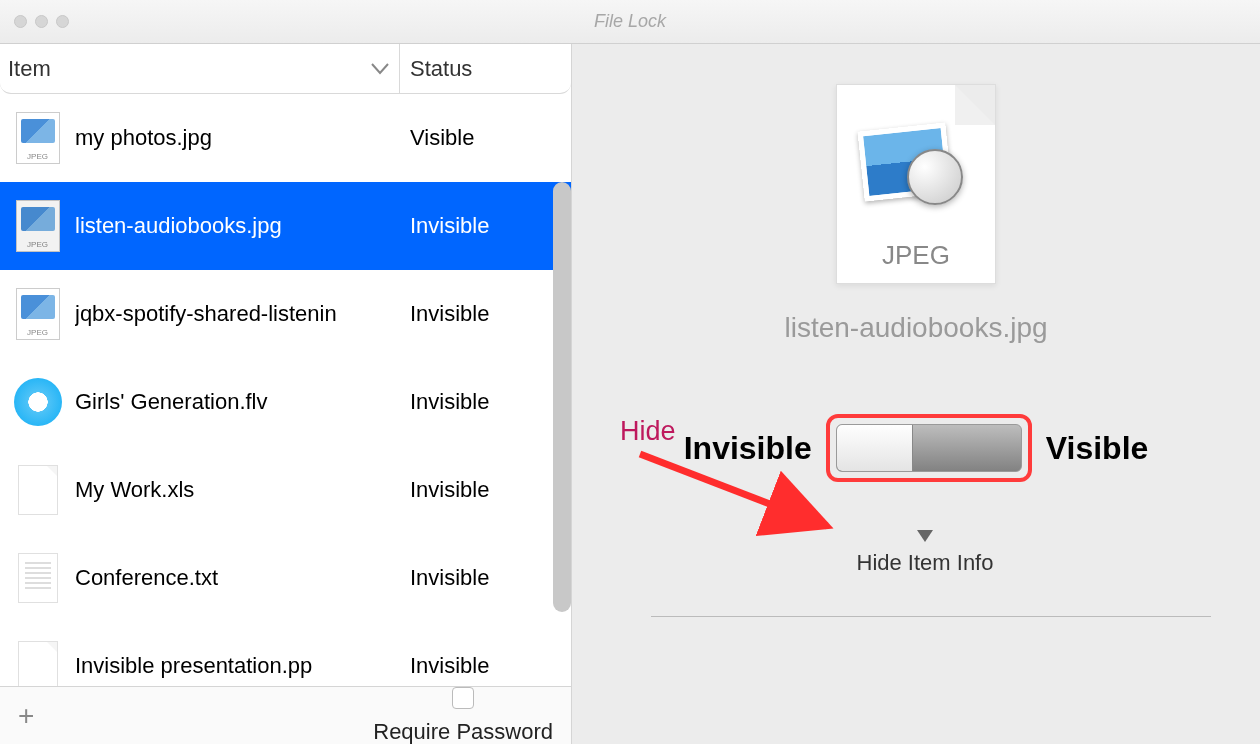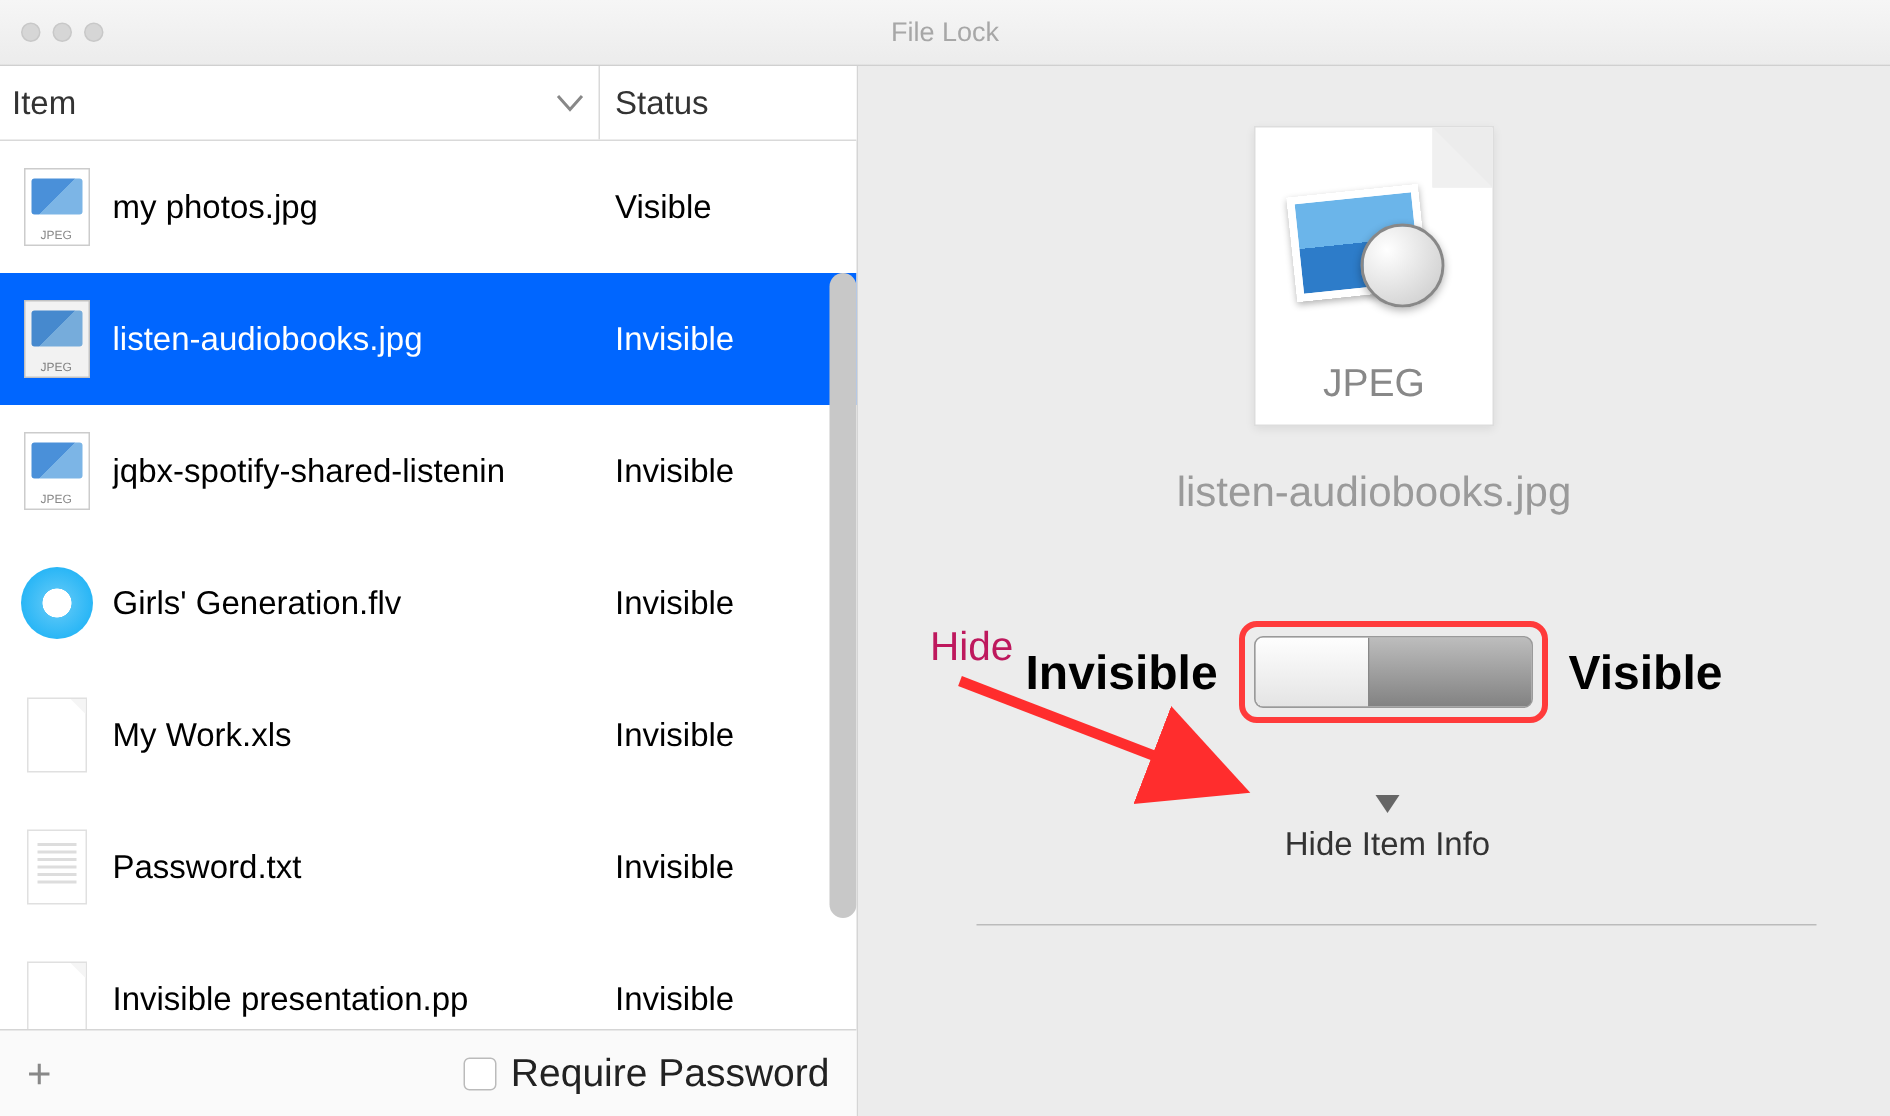--- a/index.html
+++ b/index.html
@@ -28,20 +28,21 @@
       border-radius: 50%;
       background: #d6d6d6;
       border: 1px solid #c8c8c8;
     }
     .window-title {
       position: absolute;
       left: 50%;
       transform: translateX(-50%);
       font-size: 18px;
       color: #a7a7a7;
+      font-style: italic;
     }
     .content {
       display: flex;
       height: 700px;
     }
     .left-panel {
       width: 572px;
       display: flex;
       flex-direction: column;
       border-right: 1px solid #d5d5d5;
@@ -49,20 +50,21 @@
       position: relative;
     }
     .table-header {
       display: flex;
       align-items: center;
       border-bottom: 1px solid #d9d9d9;
       height: 50px;
       font-size: 22px;
       color: #333;
       background: #fff;
+      border-radius: 11px;
     }
     .th-item {
       width: 400px;
       padding-left: 8px;
       display: flex;
       align-items: center;
       justify-content: space-between;
       border-right: 1px solid #d9d9d9;
       height: 100%;
     }
@@ -190,22 +192,23 @@
     .add-btn {
       font-size: 28px;
       color: #888;
       font-weight: 200;
       cursor: pointer;
     }
     .require-pw {
       display: flex;
       align-items: center;
       gap: 10px;
-      font-size: 26px;
+      font-size: 22px;
       color: #222;
+      flex-direction: column;
     }
     .checkbox {
       width: 22px; height: 22px;
       border: 1px solid #bbb;
       border-radius: 4px;
       background: #fff;
     }
     .right-panel {
       flex: 1;
       background: #ececec;
@@ -391,21 +394,21 @@
         <div class="file-icon-cell">
             <div class="xls-icon"></div>
           </div>
         <div class="file-name-cell">My Work.xls</div>
         <div class="file-status-cell">Invisible</div>
       </div>
       <div class="file-row">
         <div class="file-icon-cell">
             <div class="txt-icon"></div>
           </div>
-        <div class="file-name-cell">Password.txt</div>
+        <div class="file-name-cell">Conference.txt</div>
         <div class="file-status-cell">Invisible</div>
       </div>
       <div class="file-row">
         <div class="file-icon-cell">
             <div class="pp-icon"></div>
           </div>
         <div class="file-name-cell">Invisible presentation.pp</div>
         <div class="file-status-cell">Invisible</div>
       </div>
       <div class="scrollbar"></div>

